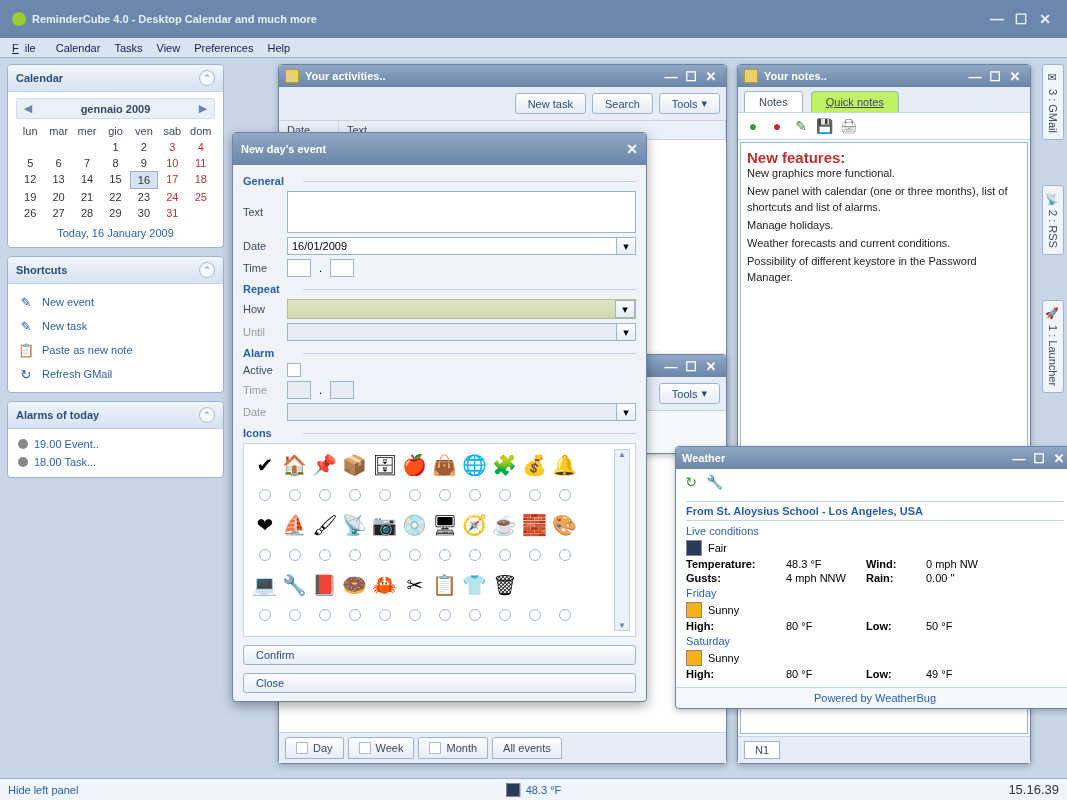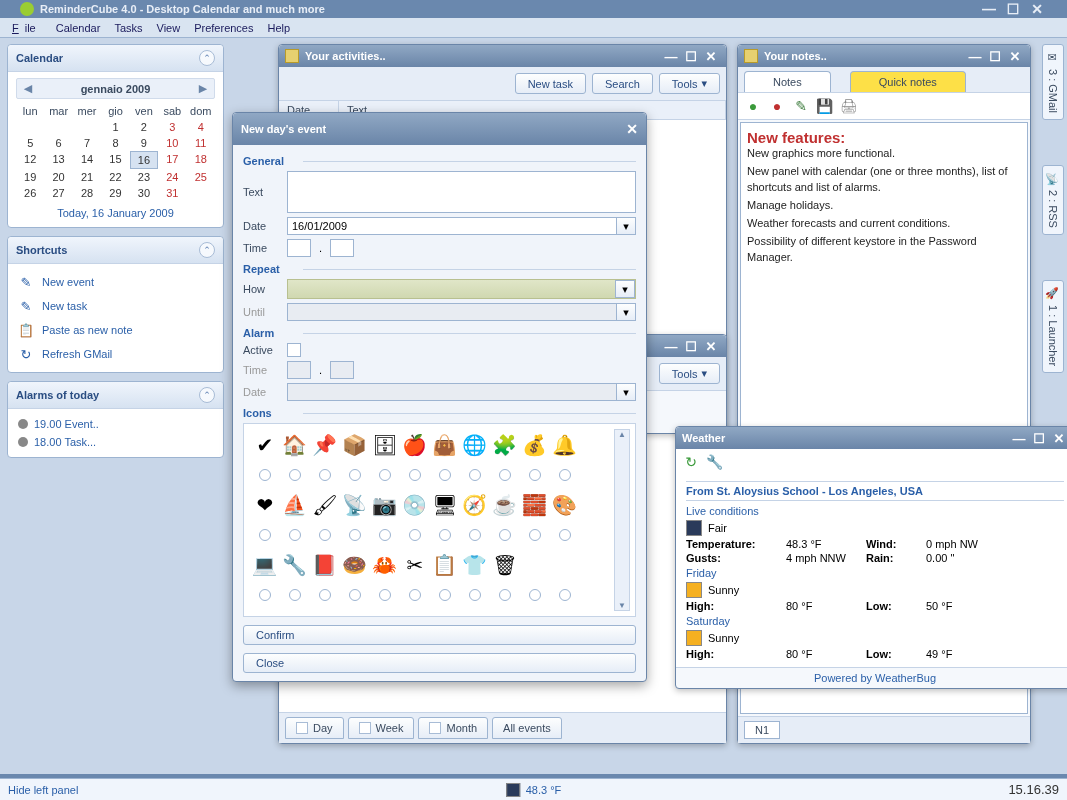--- a/index.html
+++ b/index.html
@@ -1,19 +1,19 @@
 <!DOCTYPE html>
 <html><head>
 <meta charset="utf-8">
 <style>
 * { box-sizing: border-box; margin: 0; padding: 0; font-family: Tahoma, Verdana, sans-serif; font-size: 11px; }
 body { width: 1067px; height: 800px; background: #6a88ae; overflow: hidden; position: relative; }
 
 
-.titlebar { height: 18px; background: linear-gradient(#6a88ae,#6a88ae); display: flex; align-items: center; padding: 0 20px; color: #e8eef7; font-weight: bold; }
+.titlebar { height: 38px; background: linear-gradient(#6a88ae,#6a88ae); display: flex; align-items: center; padding: 0 12px; color: #e8eef7; font-weight: bold; }
 .titlebar .logo { width: 14px; height: 14px; background:#9acd32; border-radius:50%; margin-right:6px;}
 .titlebar .winctrls { margin-left: auto; display:flex; gap:4px; }
 .winctrls span { width:20px; height:14px; display:inline-flex; align-items:center; justify-content:center; color:#e8eef7; cursor:pointer; font-size:14px; }
 
 
 .menubar { height: 20px; background: #d9e4f1; display:flex; align-items:center; padding:0 6px; gap:2px; border-bottom:1px solid #9db4d1;}
 .menubar span { padding:2px 6px; color:#1a1a5c; cursor:pointer;}
 .menubar span u { text-decoration: underline; }
 
 
@@ -59,22 +59,22 @@
 .table-head { display:flex; background:#eaf0f9; border-bottom:1px solid #c5d3e6; }
 .table-head div { padding:3px 8px; border-right:1px solid #c5d3e6; color:#3a4a5f;}
 .th-date { width:60px;} .th-text { flex:1;}
 
 .tabs-bottom { display:flex; gap:0; background:#e6edf7; border-top:1px solid #c5d3e6; padding:4px 6px;}
 .tab { background:linear-gradient(#fdfefe,#e6edf7); border:1px solid #9db4d1; border-radius:3px 3px 0 0; padding:4px 10px; color:#3a4a5f; cursor:pointer; display:flex; align-items:center; gap:5px; margin-right:4px;}
 .tab .ic { width:12px; height:12px; display:inline-block; border:1px solid #a8bcd6; background:#fff;}
 
 
 .notes-tabs { display:flex; background:#e6edf7; border-bottom:1px solid #c5d3e6; padding-top:4px; padding-left:6px;}
-.notes-tabs .ntab { background:#fff; border:1px solid #9db4d1; border-bottom:none; padding:4px 28px; border-radius:4px 4px 0 0; margin-right:19px; cursor:pointer; color:#3a4a5f;}
-.notes-tabs .ntab.inactive { background:#fde047;}
+.notes-tabs .ntab { background:#fff; border:1px solid #9db4d1; border-bottom:none; padding:4px 14px; border-radius:4px 4px 0 0; margin-right:8px; cursor:pointer; color:#3a4a5f;}
+.notes-tabs .ntab.inactive { background:#bef264;text-decoration:underline;}
 .notes-toolbar { padding:4px 6px; display:flex; gap:6px; border-bottom:1px solid #c5d3e6; background:#fff;}
 .notes-toolbar span { width:18px; height:18px; display:inline-flex; align-items:center; justify-content:center; cursor:pointer; font-size:14px;}
 .notes-body { flex:1; background:#fff; margin:2px; border:1px solid #9db4d1; padding:6px; font-family: "Comic Sans MS", cursive; font-size:14px; overflow:auto;}
 .notes-body .nt-title { color:#c03030; font-weight:bold; font-size:15px;}
 .notes-body p { margin-bottom:2px; line-height:1.45; color:#222;}
 .notes-footer { padding:4px 6px; background:#e6edf7; border-top:1px solid #c5d3e6;}
 .notes-footer .nbox { display:inline-block; border:1px solid #9db4d1; background:#fff; padding:2px 10px; color:#3a4a5f;}
 
 
 .sidetabs { position:absolute; right:2px; top:6px; width:25px; display:flex; flex-direction:column; gap:45px; align-items:center;}

